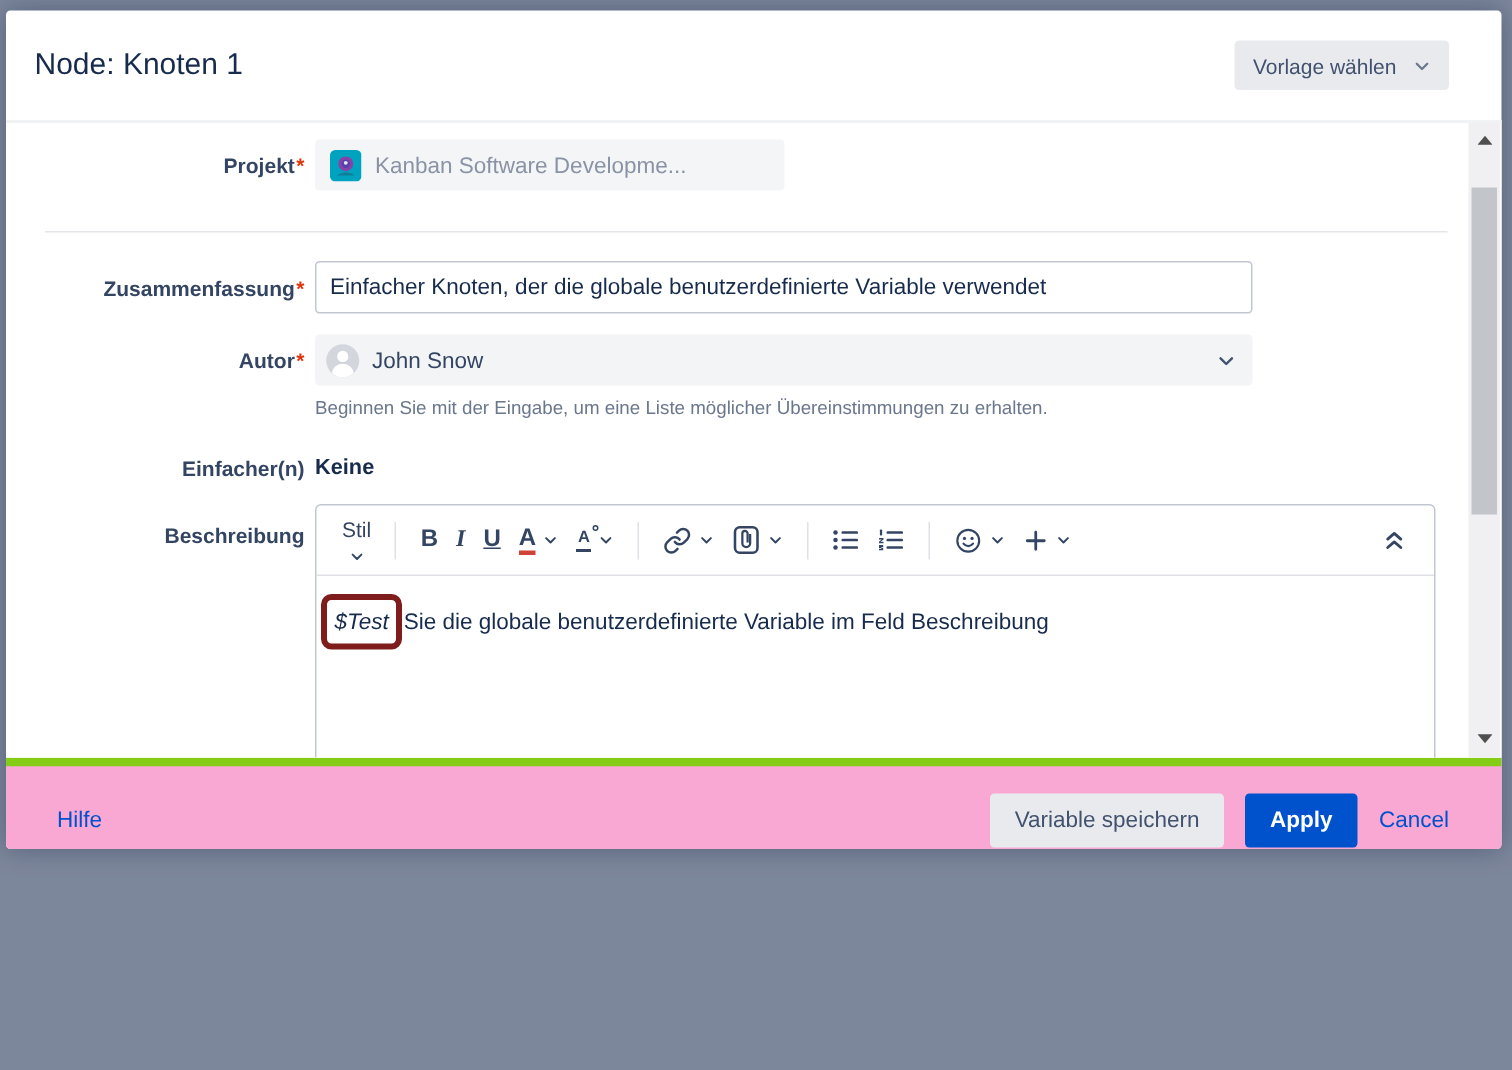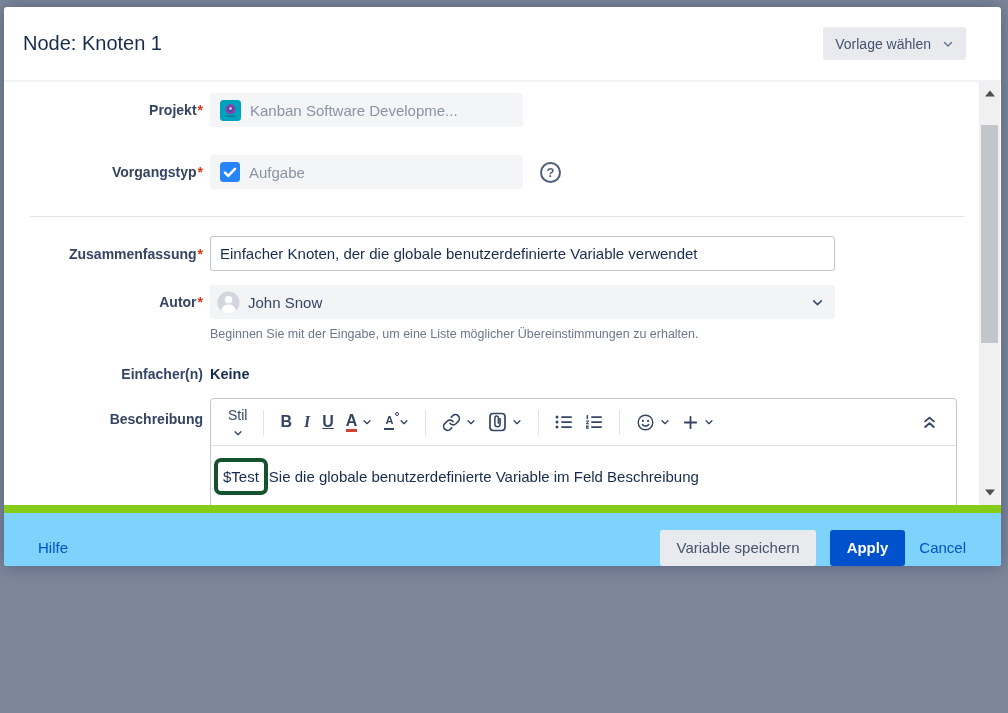--- a/index.html
+++ b/index.html
@@ -98,42 +98,42 @@
   .tb-bold { font-size: 16px; font-weight: 700; }
   .tb-italic { font-size: 16px; font-weight: 700; font-style: italic; font-family: "Liberation Serif", serif; }
   .tb-underline { font-size: 16px; font-weight: 700; text-decoration: underline; }
   .tb-color-letter { font-size: 16px; font-weight: 700; border-bottom: 3px solid #d04437; line-height: 1.1; }
   .tb-small-a { font-size: 11px; font-weight: 700; position: relative; border-bottom: 2px dashed #344563; line-height: 1.2; padding: 0 1px; }
   .tb-small-a .ring { position: absolute; top: -2px; right: -5px; width: 4px; height: 4px; border: 1.3px solid #344563; border-radius: 50%; }
   .tb-collapse { margin-left: auto; }
   .editor-content { flex: 1; padding: 12px 12px 0 10px; font-size: 15px; color: #172b4d; }
   .red-box {
     display: inline-block;
-    border: 4px solid #14532d; border-radius: 7px;
-    padding: 6px 5px; margin-left: -7px; margin-right: 1px;
+    border: 4px solid #7f1d1d; border-radius: 7px;
+    padding: 6px 5px; margin-left: -7px; margin-right: 1px; font-style: italic;
   }
   
   .scrollbar {
     position: absolute; top: 0; right: 1px;
     width: 21px; height: 100%; background: #f0f0f2;
   }
   .scroll-arrow {
     position: absolute; left: 0; width: 100%; height: 16px;
     display: flex; align-items: center; justify-content: center; cursor: pointer;
   }
   .scroll-arrow.up { top: 5px; }
   .scroll-arrow.down { bottom: 5px; }
   .scroll-thumb { position: absolute; left: 2px; right: 2px; top: 45px; height: 218px; background: #c2c5ca; cursor: pointer; }
   
   .modal-footer {
     flex: 0 0 61px;
     display: flex; align-items: center;
     padding: 16px 35px 0 34px;
-    border-top: 8px solid #84cc16;
-    background: #7dd3fc; border-radius: 0 0 3px 3px;
+    border-top: 6px solid #84cc16;
+    background: #f9a8d4; border-radius: 0 0 3px 3px;
   }
   .link { color: #0052cc; font-size: 15px; cursor: pointer; text-decoration: none; }
   .footer-right { margin-left: auto; display: flex; align-items: center; gap: 14px; }
   .btn-secondary {
     background: #e9eaee; border: none; border-radius: 3px;
     height: 36px; padding: 0 16px; font-size: 15px; color: #42526e;
     font-family: inherit; cursor: pointer;
   }
   .btn-primary {
     background: #0052cc; border: none; border-radius: 3px;
@@ -169,33 +169,20 @@
               <path d="M5.5 19.5c1.2-3.2 11.8-3.2 13 0z" fill="#0e7f97"></path>
               <circle cx="12" cy="10.5" r="5.6" fill="#8b3fa8"></circle>
               <circle cx="12" cy="10.5" r="3.2" fill="#5243aa"></circle>
               <circle cx="12" cy="9.8" r="1.5" fill="#ffffff" opacity="0.85"></circle>
             </svg>
         </span>
         <span>Kanban Software Developme...</span>
       </div>
     </div>
 
-    <div class="form-row" id="row-vorgangstyp">
-      <div class="label"><span>Vorgangstyp</span><span class="req">*</span></div>
-      <div class="pill-field">
-        <span style="display:inline-flex;">
-          <svg width="20" height="20" viewBox="0 0 20 20">
-              <rect width="20" height="20" rx="3.5" fill="#2684ff"></rect>
-              <path d="M5 10.6l3.2 3.2L15 6.9" stroke="#fff" stroke-width="2.6" fill="none" stroke-linecap="round" stroke-linejoin="round"></path>
-            </svg>
-        </span>
-        <span>Aufgabe</span>
-      </div>
-      <span class="help-circle">?</span>
-    </div>
 
     <div class="divider"></div>
 
     <div class="form-row" id="row-zusammenfassung">
       <div class="label"><span>Zusammenfassung</span><span class="req">*</span></div>
       <input class="text-input" type="text" value="Einfacher Knoten, der die globale benutzerdefinierte Variable verwendet" style="">
     </div>
 
     <div class="form-row" id="row-autor">
       <div class="label"><span>Autor</span><span class="req">*</span></div>

